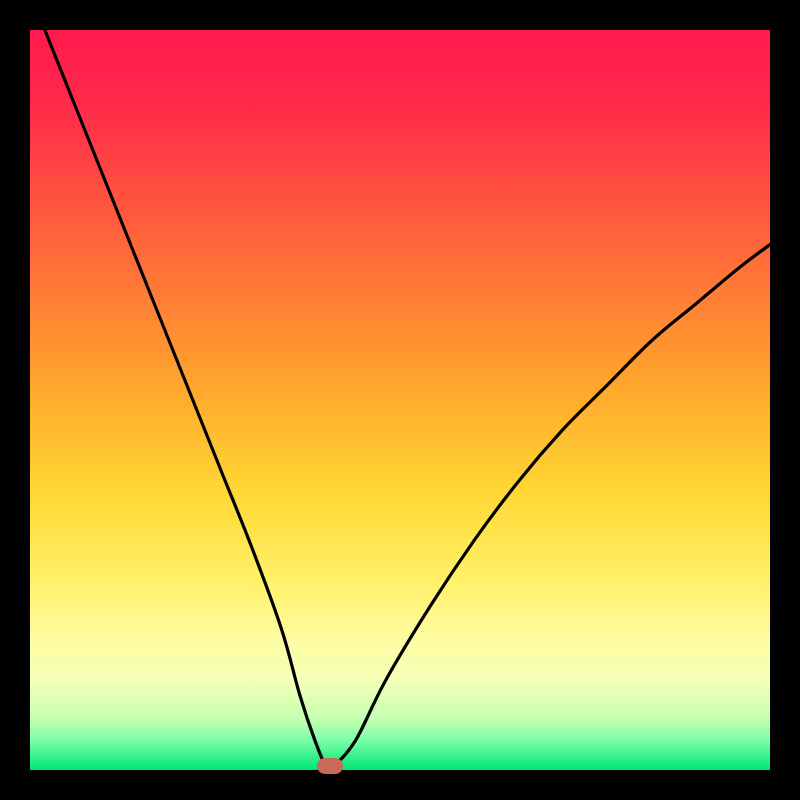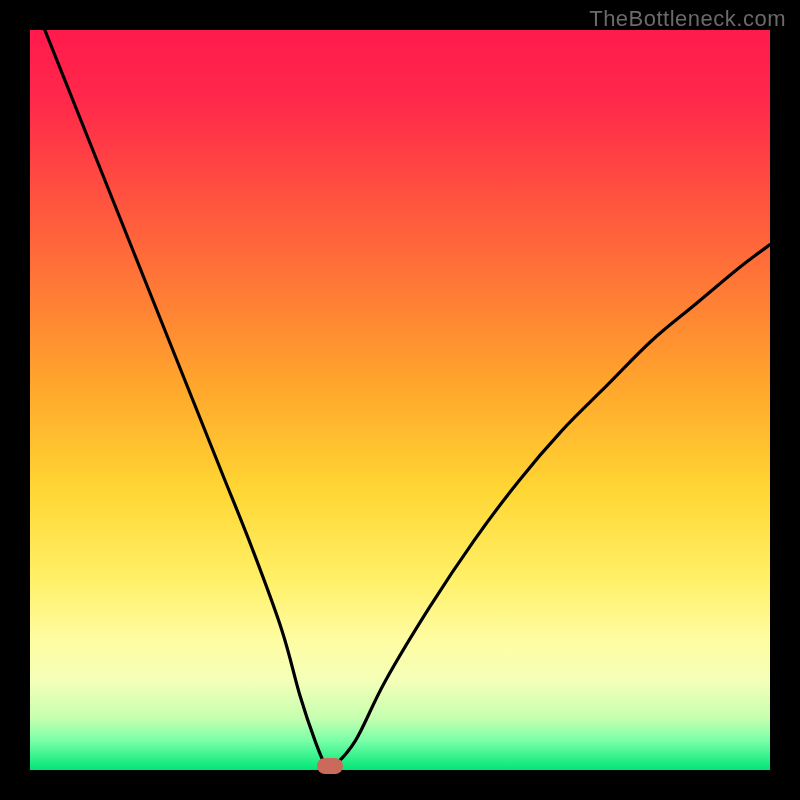--- a/index.html
+++ b/index.html
@@ -63,21 +63,20 @@
     left: 0;
     top: 0;
     width: 740px;
     height: 740px;
   }
 </style>
 </head>
 <body>
 
 <div class="frame">
-  <div class="watermark">TheBottleneck.com</div>
 
   <div class="plot">
 
     <svg class="curve" viewBox="0 0 740 740" preserveAspectRatio="none">
       <path id="curve-path" fill="none" stroke="#000" stroke-width="3.2" stroke-linecap="round" stroke-linejoin="round" d="M 14.8 0 C 20.128 13.32 33.744 47.36 44.4 74 C 55.056 100.64 63.344 121.36 74 148 C 84.656 174.64 92.94400000000002 195.36 103.60000000000001 222 C 114.256 248.64 122.54399999999998 269.36 133.2 296 C 143.856 322.64 152.144 343.36 162.8 370 C 173.45600000000002 396.64 181.744 417.36 192.4 444 C 203.056 470.64 211.344 490.028 222 518 C 232.656 545.972 242.94200000000004 572.76 251.60000000000002 599.4 C 260.25800000000004 626.04 264.10599999999994 646.02 270.09999999999997 666 C 276.094 685.98 280.23800000000006 697.746 284.90000000000003 710.4 C 289.562 723.054 292.67 731.6379999999999 296 736.3 C 299.33 740.962 298.07199999999995 740.962 303.4 736.3 C 308.728 731.6379999999999 316.276 725.718 325.6 710.4 C 334.92400000000004 695.082 341.88 675.176 355.2 651.2 C 368.52 627.224 383.61600000000004 602.508 399.6 577.2 C 415.584 551.892 428.016 533.244 444 510.6 C 459.984 487.956 472.41600000000005 471.38 488.40000000000003 451.4 C 504.384 431.41999999999996 516.8159999999999 416.91599999999994 532.8 399.59999999999997 C 548.784 382.284 561.216 371.18399999999997 577.2 355.2 C 593.1840000000001 339.216 605.616 325.452 621.6 310.8 C 637.5840000000001 296.148 650.016 287.12 666 273.8 C 681.984 260.48 697.0799999999999 247.45599999999996 710.4 236.79999999999995 C 723.72 226.14399999999995 734.672 218.596 740 214.60000000000002"></path>
     </svg>
 
     <div class="marker" id="marker" style="left: 299.7px; top: 736.3px; background: rgb(201, 106, 90);"></div>
   </div>
 </div>

